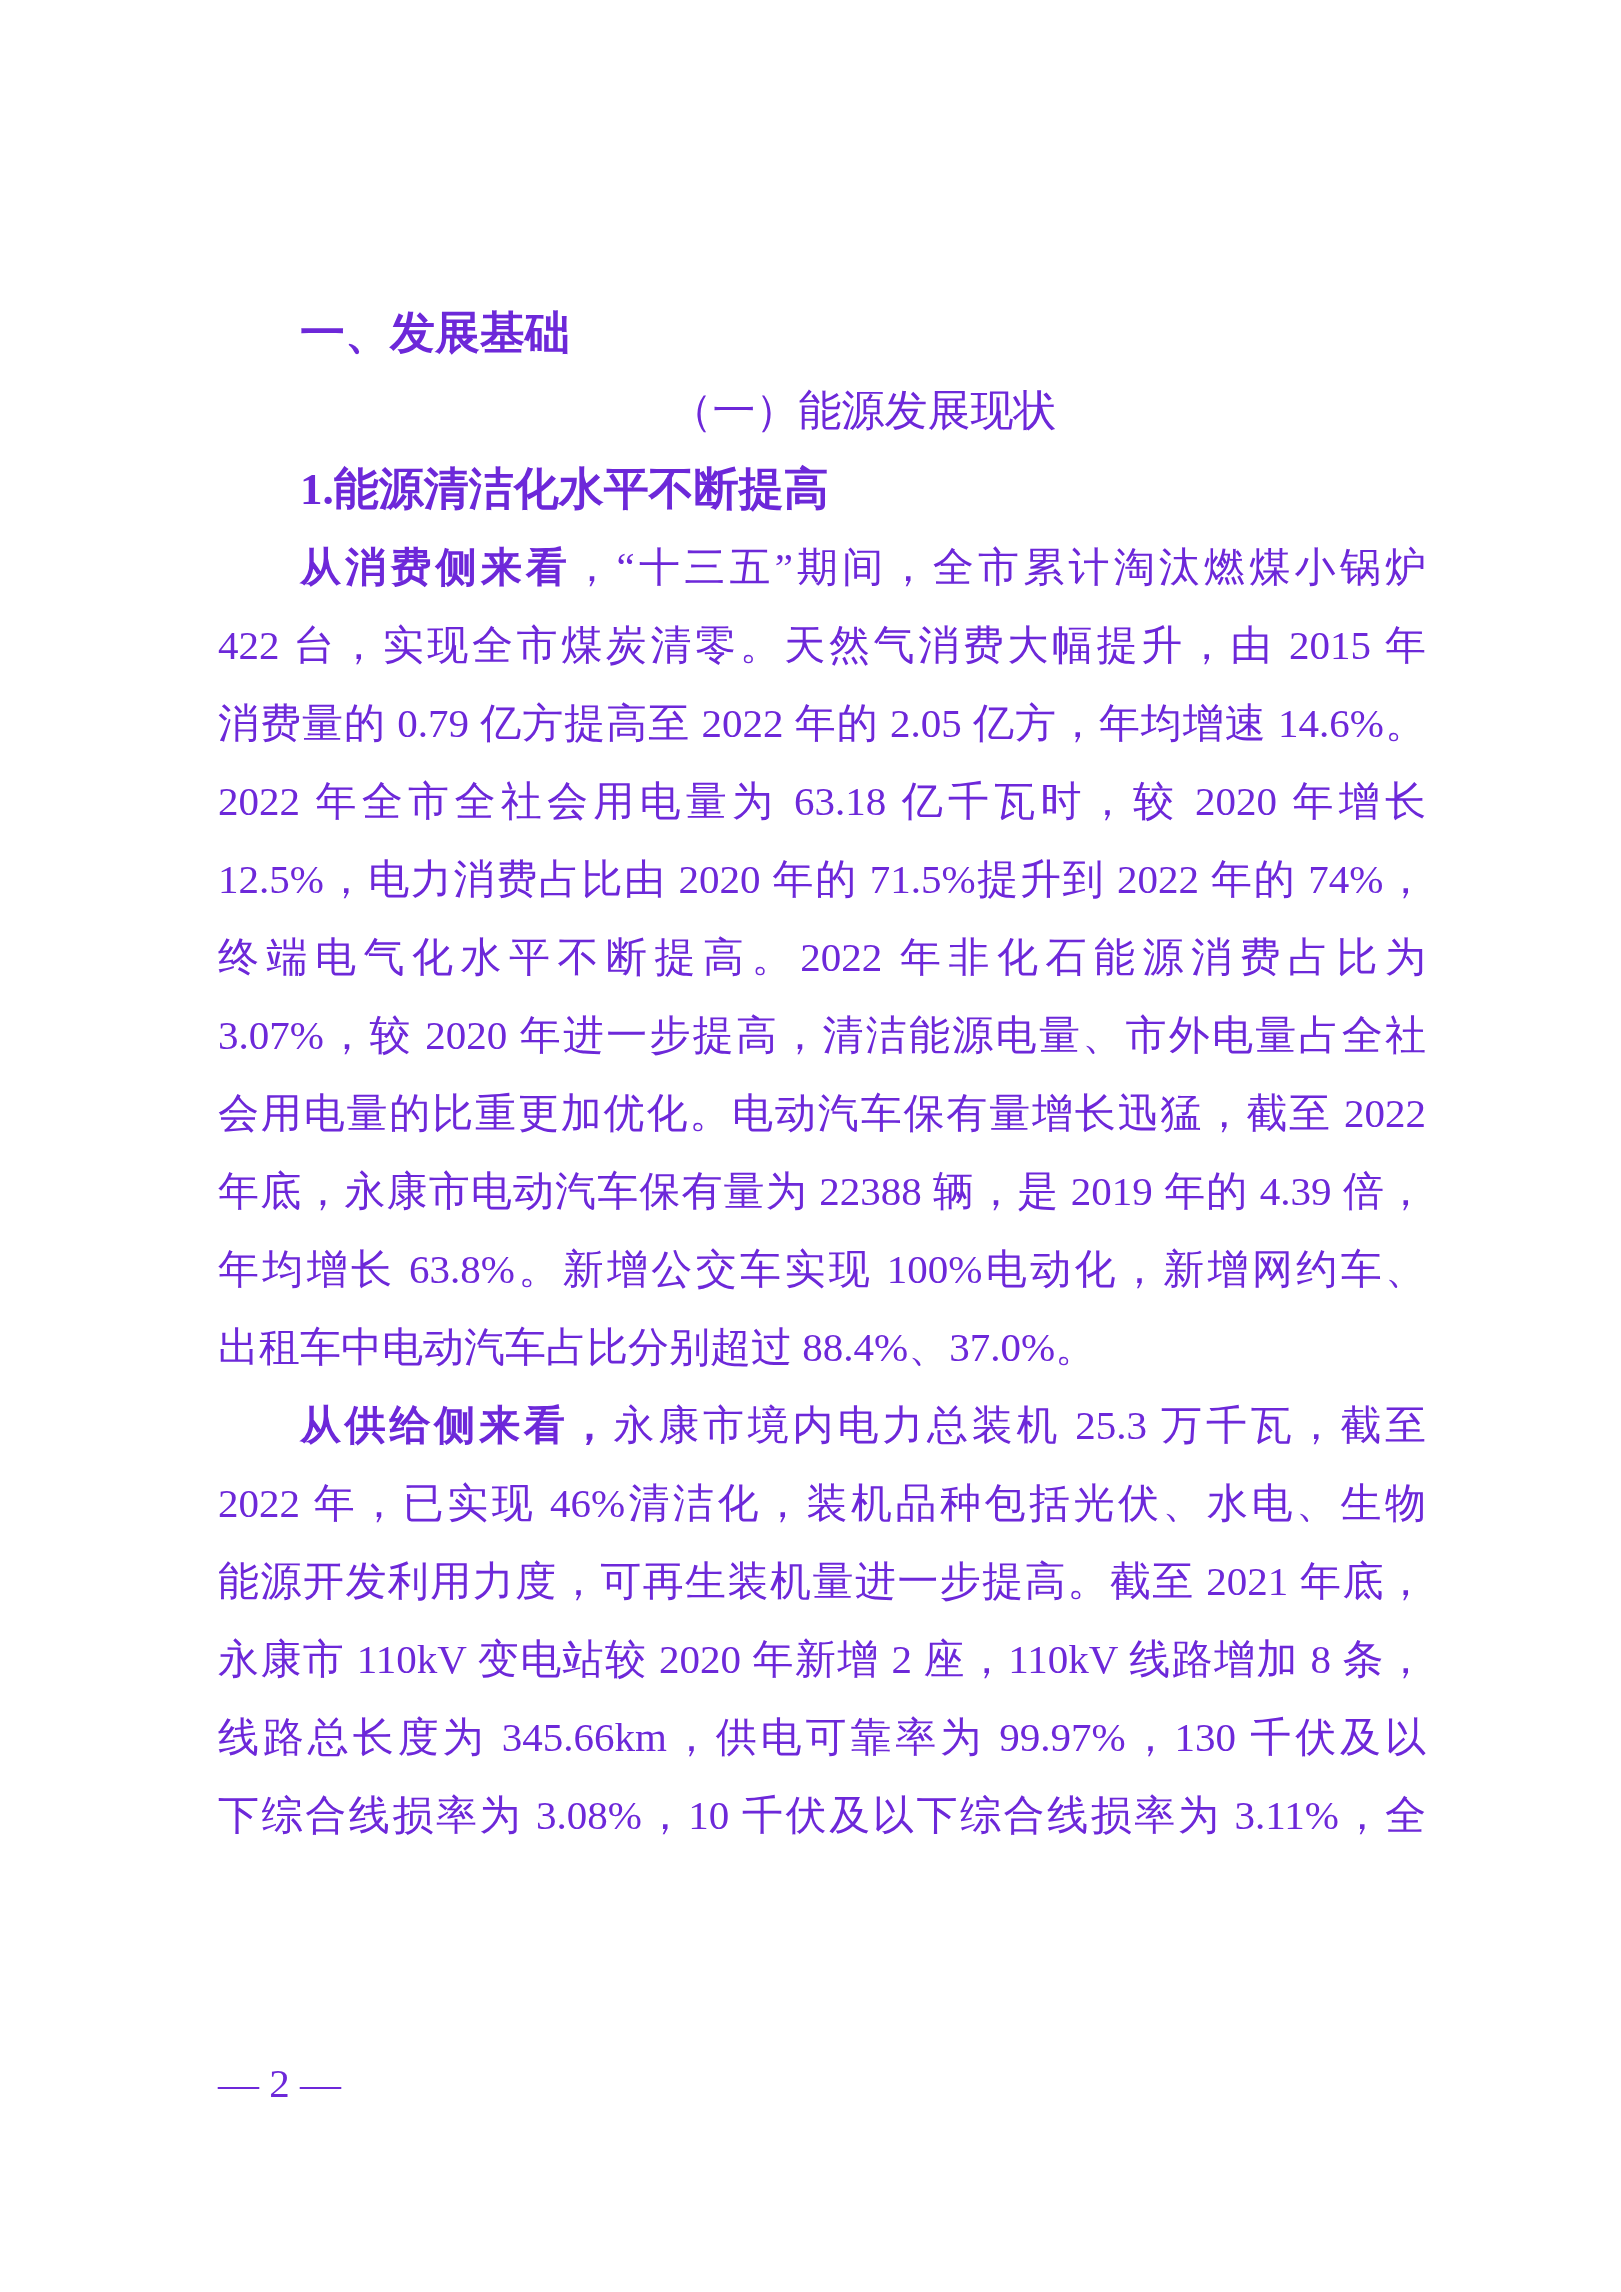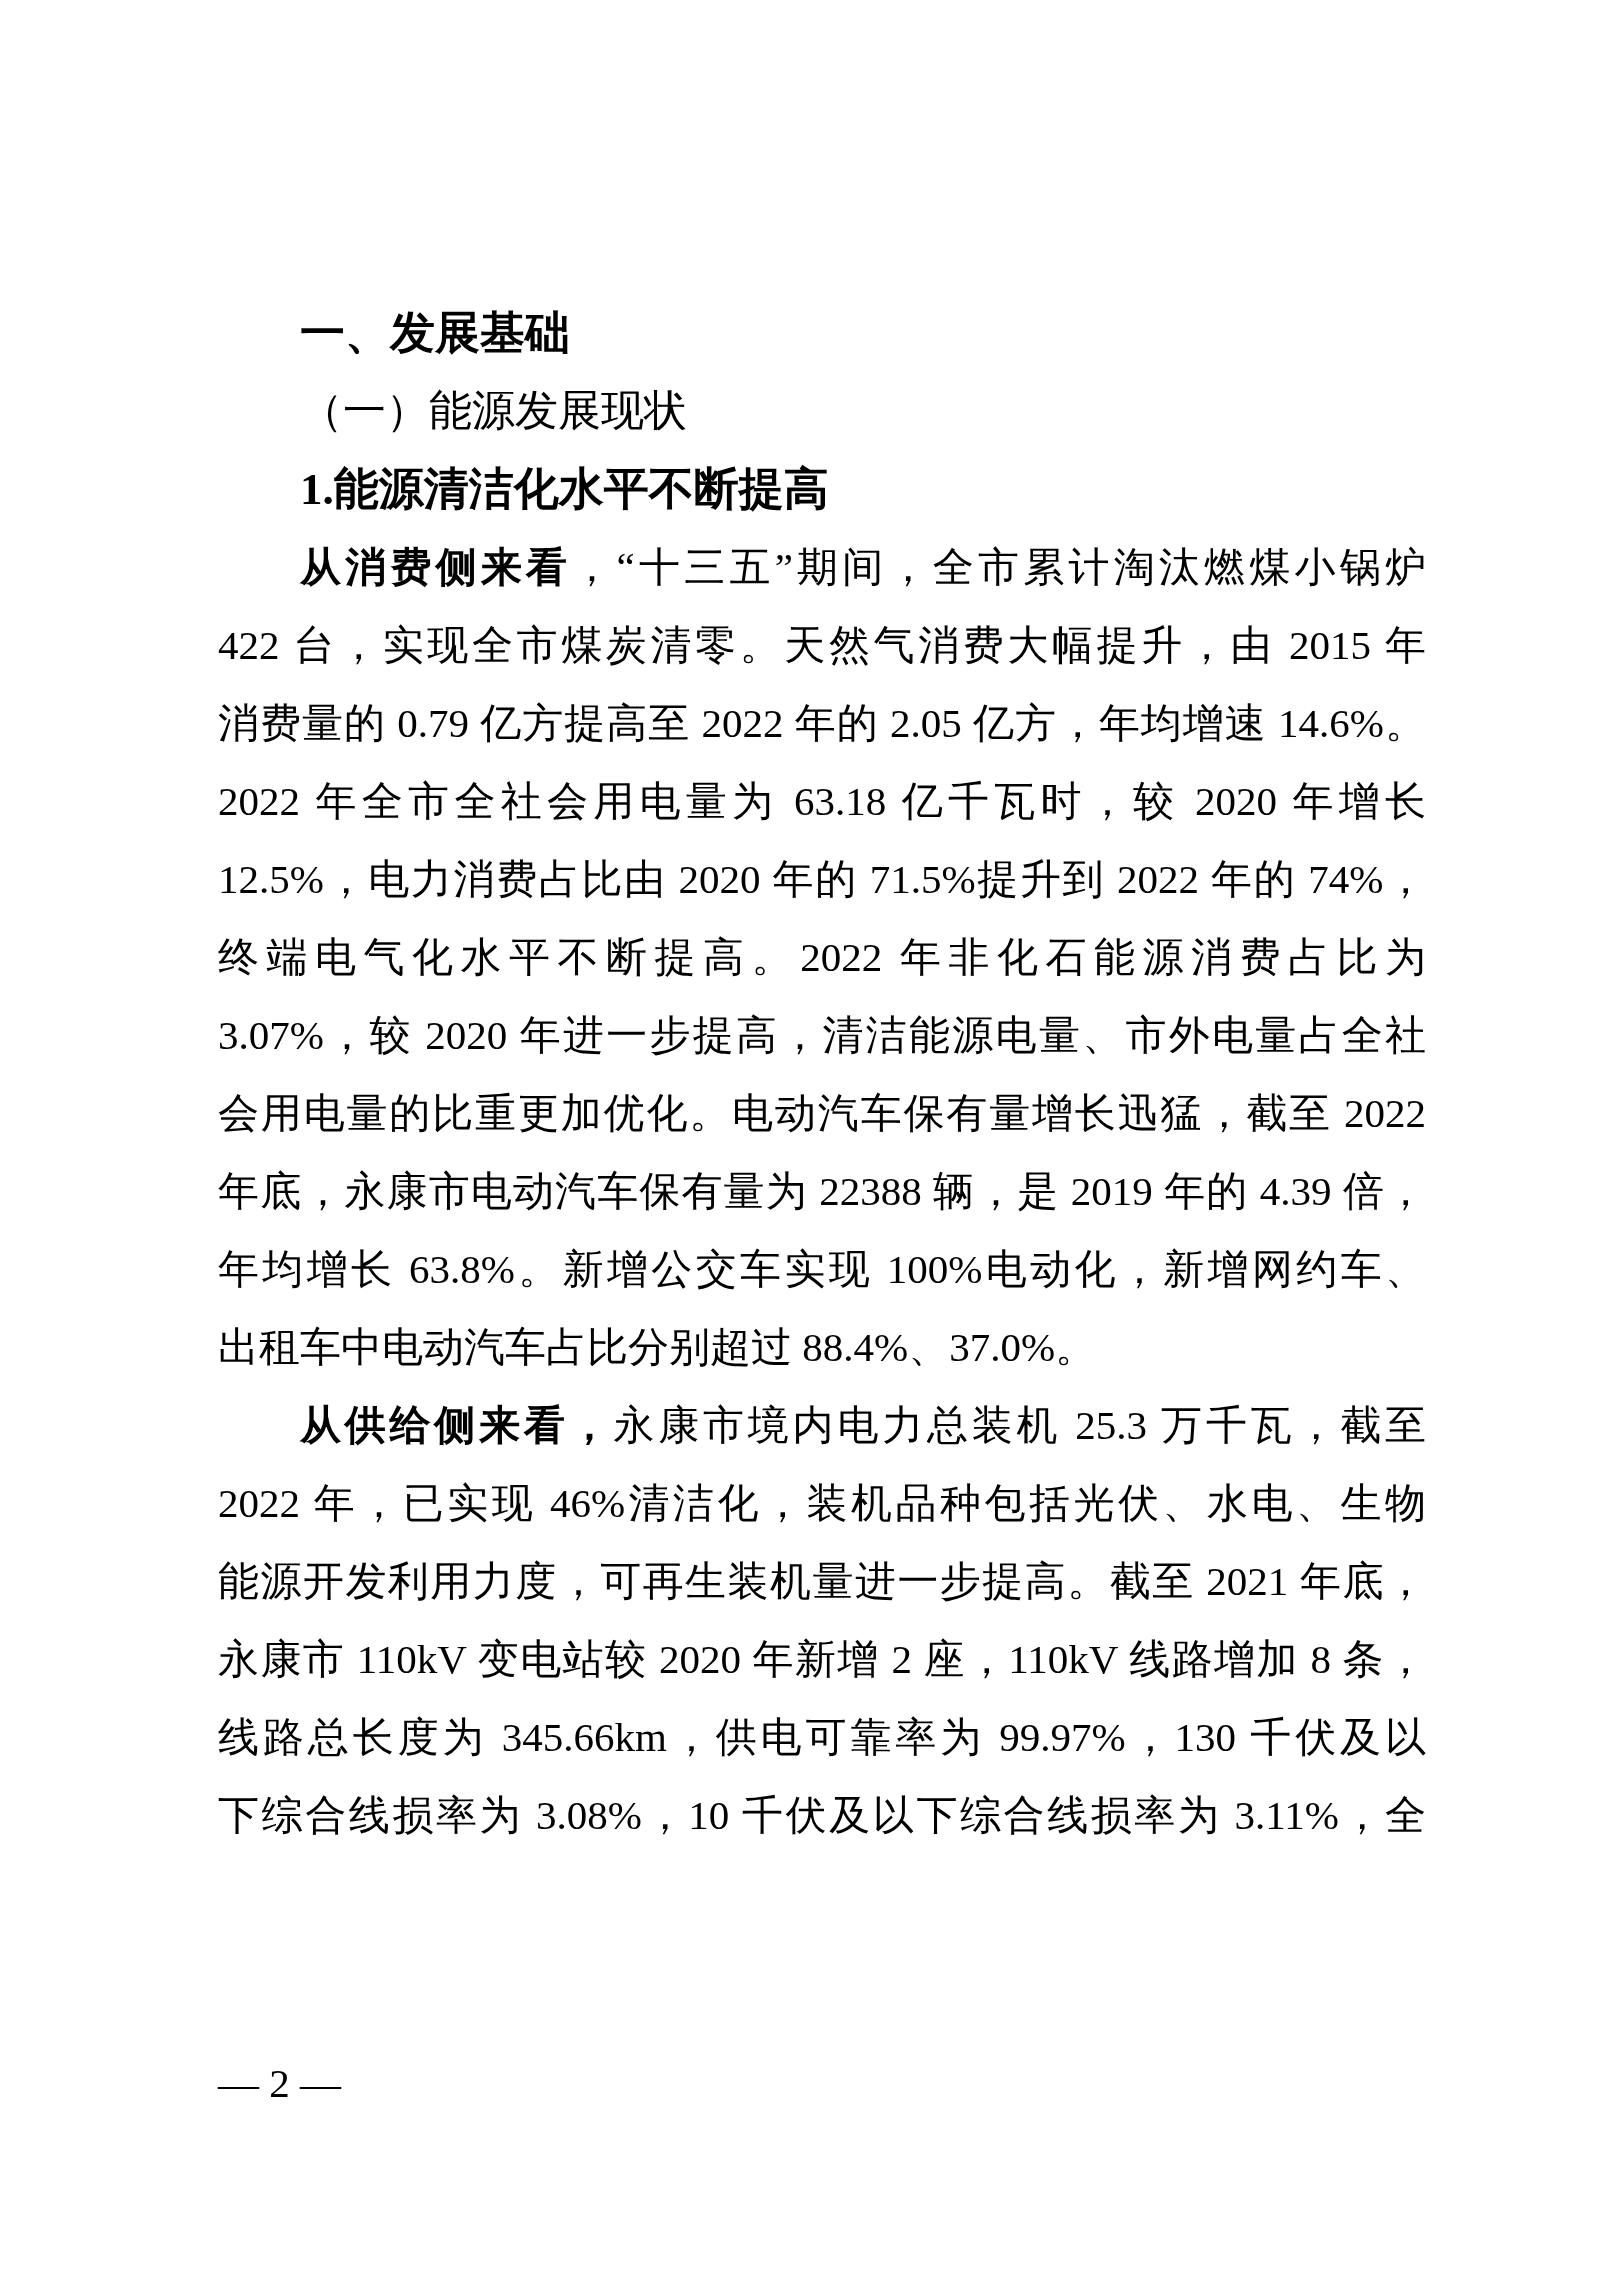--- a/index.html
+++ b/index.html
@@ -2,21 +2,21 @@
 <html><head>
 <meta charset="utf-8">
 <style>
   html, body { margin: 0; padding: 0; background: #e8e8e8; }
   .page {
     position: relative;
     width: 1621px;
     height: 2293px;
     background: #ffffff;
     font-family: "Liberation Serif", serif;
-    color: #000000;
+    color: #6d28d9;
     overflow: hidden;
   }
   .content {
     position: absolute;
     left: 218px;
     top: 294px;
     width: 1208px;
   }
   .bl {            
     height: 78px;
@@ -31,21 +31,21 @@
 
   .h1 {
     height: 78px; line-height: 78px;
     font-size: 45px; font-weight: bold;
     font-family: "Liberation Sans", sans-serif;
     text-indent: 82px; text-align: left;
   }
   .h2 {
     height: 78px; line-height: 78px;
     font-size: 43px; font-weight: normal;
-    text-indent: 82px; text-align: left;
+    text-indent: 82px; text-align: center;
   }
   .h3 {
     height: 78px; line-height: 78px;
     font-size: 45px; font-weight: bold;
     text-indent: 82px; text-align: left;
   }
   .lead {
     font-family: "Liberation Sans", sans-serif;
     font-weight: bold;
     margin-top: 16px;

